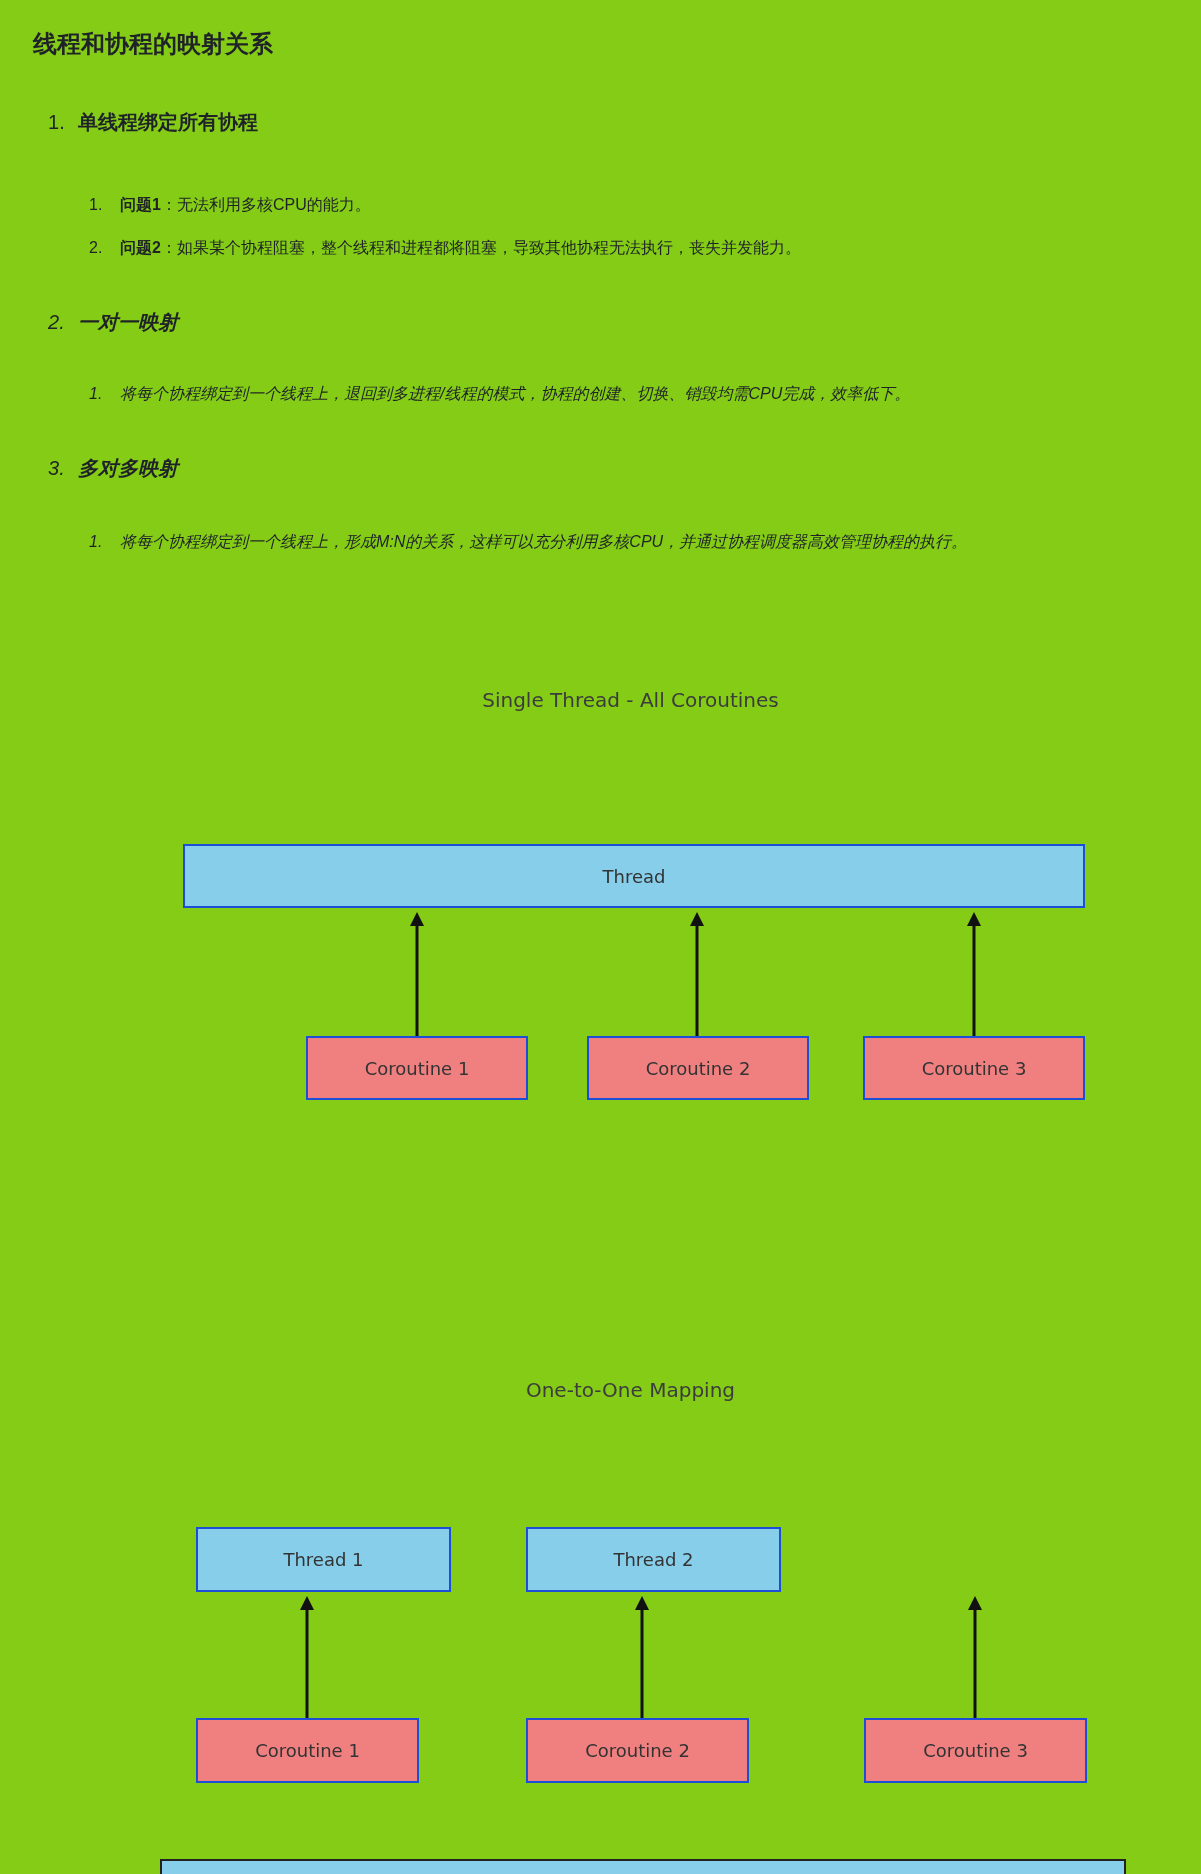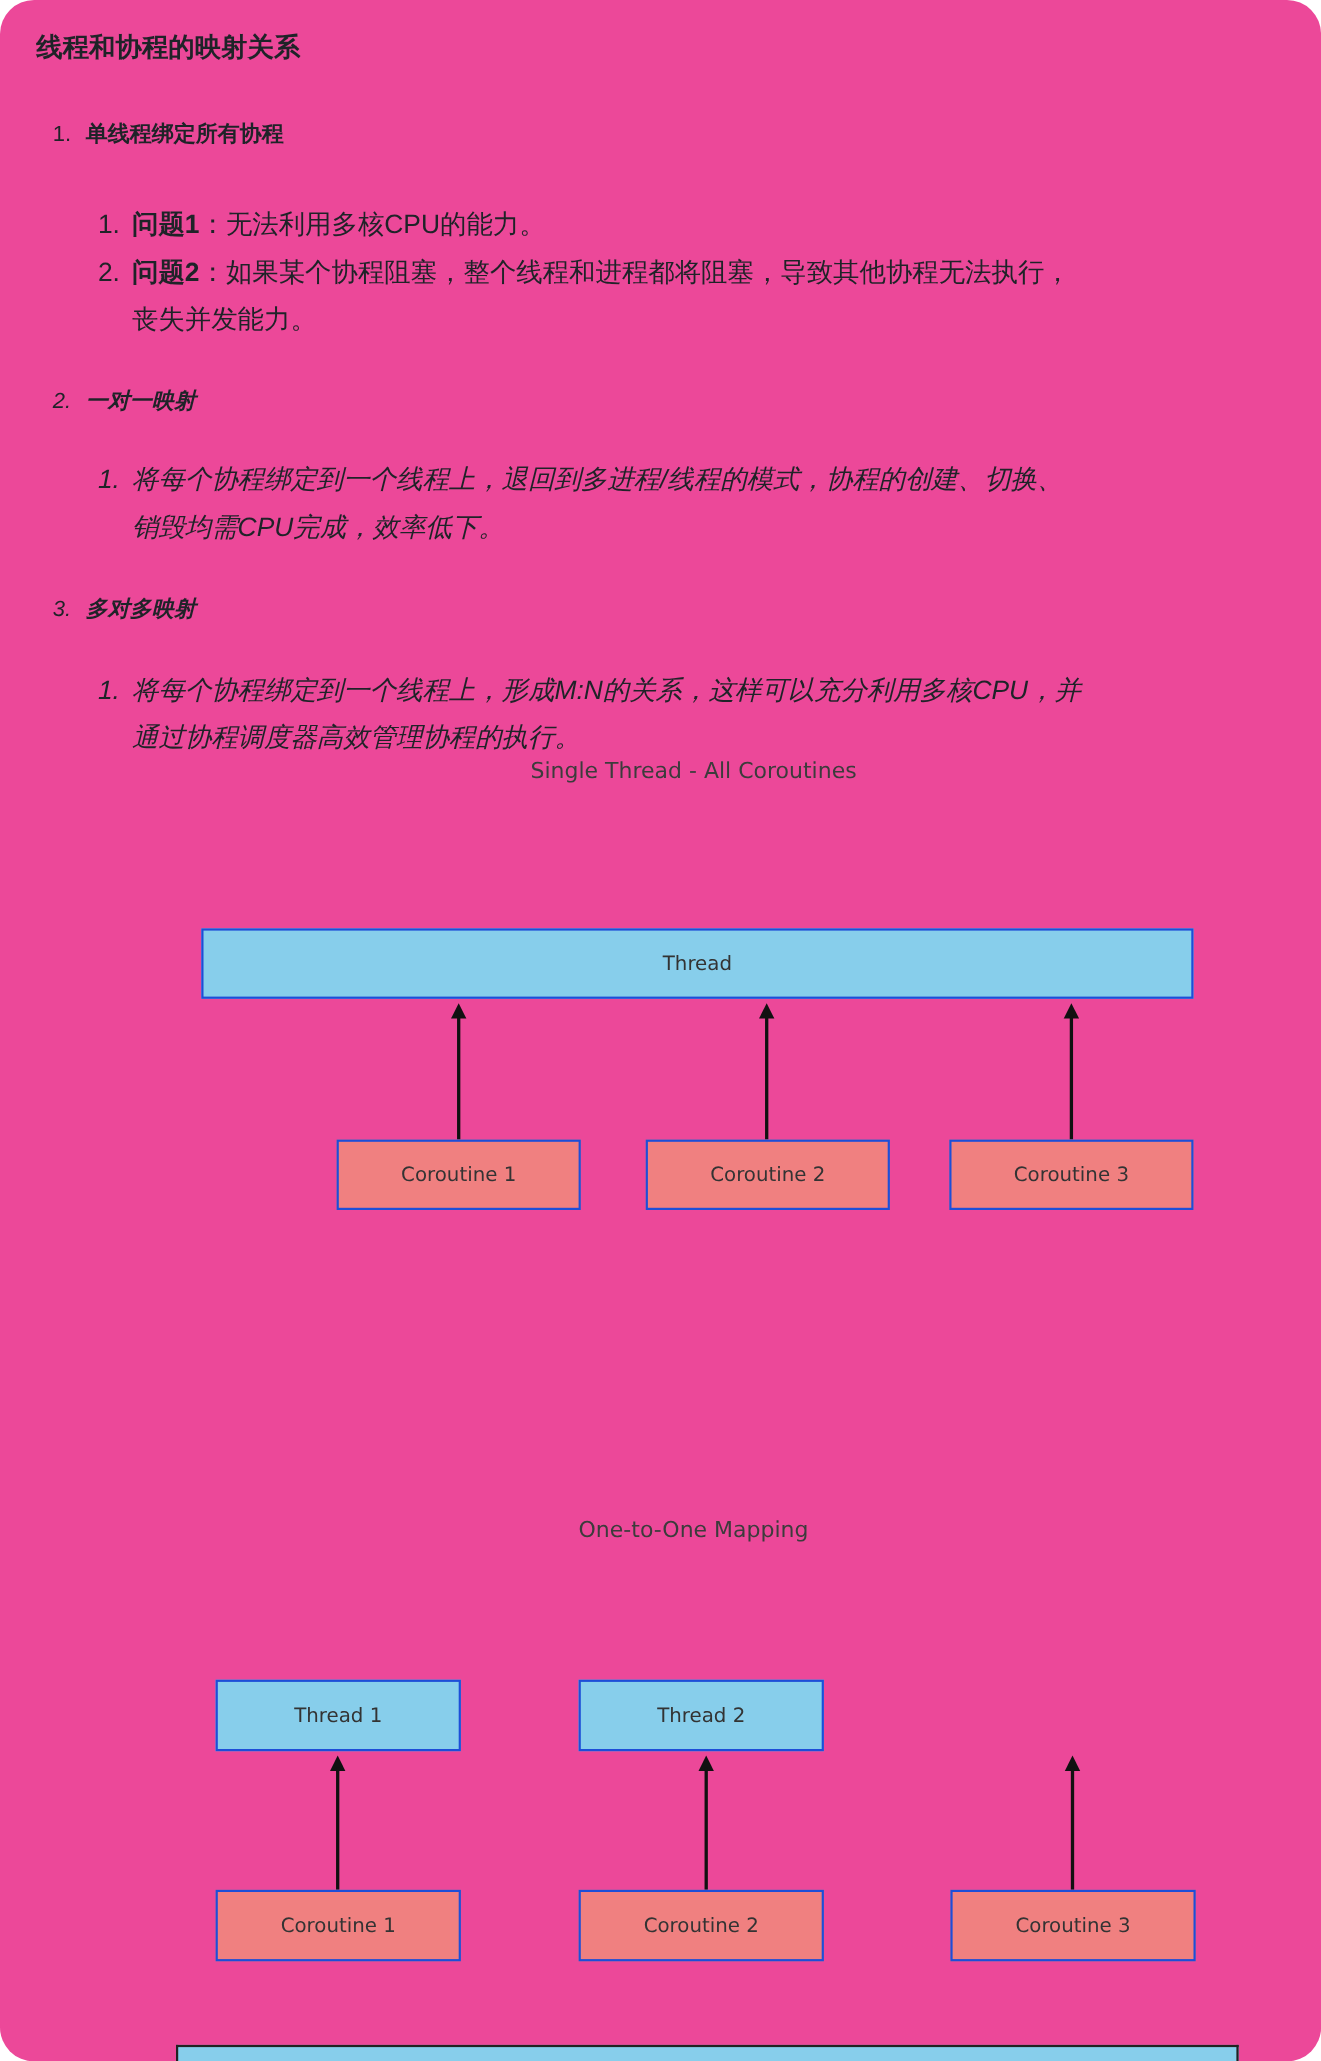--- a/index.html
+++ b/index.html
@@ -1,24 +1,23 @@
 <!DOCTYPE html>
 <html><head>
 <meta charset="utf-8">
 <style>
   html,body{margin:0;padding:0;background:#ffffff;}
   .page{
     position:relative;
     width:1201px;
     height:1874px;
-    background:#ec4899;
+    background:#84cc16;
     overflow:hidden;
     color:#1f2328;
     font-family:"Liberation Sans","DejaVu Sans",sans-serif;
-    border-radius:31px;
   }
   
   .content{padding:27px 30px 0 33px;}
   .doc-title{
     font-size:24px;
     font-weight:700;
     line-height:33px;
     margin:0;
     color:#1f2328;
   }
@@ -50,21 +49,21 @@
     margin:32px 0 0 0;
     padding:0 0 0 42px;
     width:868px;
   }
   .sec1 ol.l2{margin-top:39px;}
   .sec2 ol.l2{margin-top:28px;}
   .sec3 ol.l2{margin-top:30px;}
   ol.l2 > li{
     counter-increment:l2;
     position:relative;
-    font-size:24px;
+    font-size:16px;
     line-height:43px;
     font-weight:400;
   }
   ol.l2 > li::before{
     content:counter(l2) ".";
     position:absolute;
     left:-31px;
     top:0;
   }
   ol.l2 strong{font-weight:700;}
@@ -98,21 +97,21 @@
   .fig1 .thread-bar{left:153px;top:158px;width:902px;height:64px;}
   .fig1 .coro{top:350px;width:222px;height:64px;}
   .fig1 .coro.i0{left:276px;}
   .fig1 .coro.i1{left:557px;}
   .fig1 .coro.i2{left:833px;}
   .fig1 .arrow{top:226px;height:124px;}
   .fig1 .arrow.i0{left:379px;}
   .fig1 .arrow.i1{left:659px;}
   .fig1 .arrow.i2{left:936px;}
   
-  .fig2 .thr{top:151px;width:223px;height:65px;}
+  .fig2 .thr{top:151px;width:255px;height:65px;}
   .fig2 .coro{top:342px;width:223px;height:65px;}
   .fig2 .thr.i0,.fig2 .coro.i0{left:166px;}
   .fig2 .thr.i1,.fig2 .coro.i1{left:496px;}
   .fig2 .thr.i2,.fig2 .coro.i2{left:834px;}
   .fig2 .arrow{top:220px;height:122px;}
   .fig2 .arrow.i0{left:269px;}
   .fig2 .arrow.i1{left:604px;}
   .fig2 .arrow.i2{left:937px;}
   
   .arrow{position:absolute;width:16px;}

